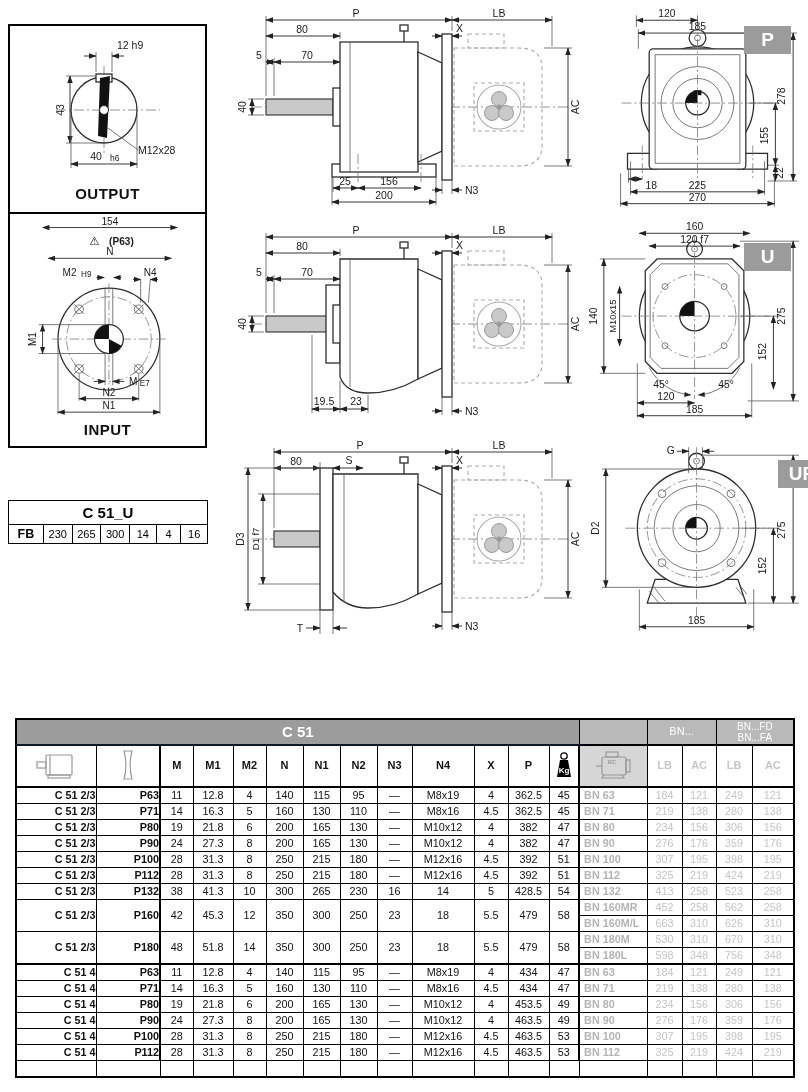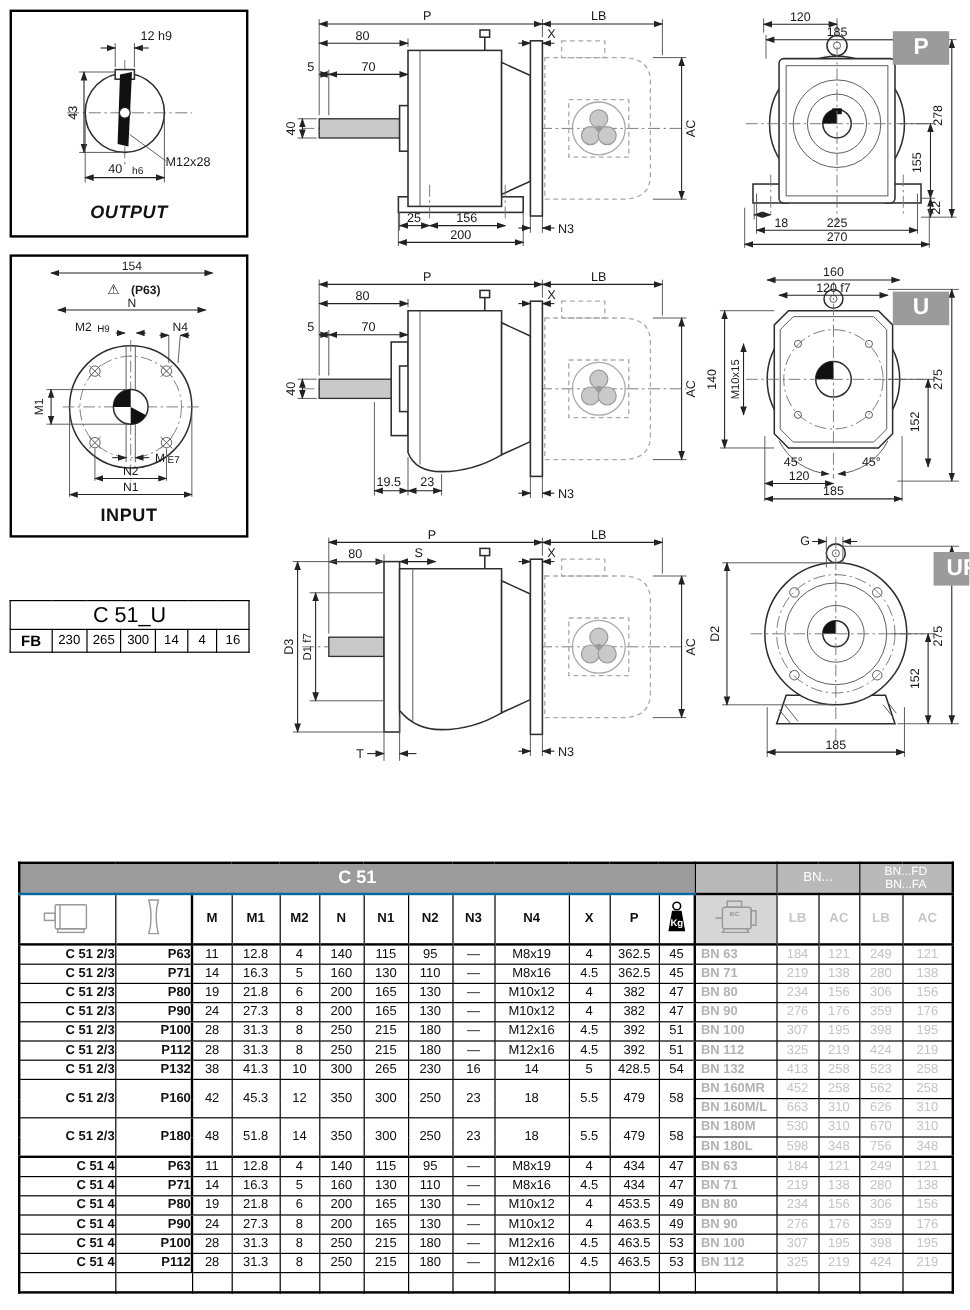--- a/index.html
+++ b/index.html
@@ -17,46 +17,46 @@
   .dln{stroke:#222;stroke-width:.9;fill:none;}
   .cl{stroke:#777;stroke-width:.8;fill:none;stroke-dasharray:10 3 2 3;}
   .mt{stroke:#aaa;stroke-width:1.1;fill:none;stroke-dasharray:4 3;}
   .mts{stroke:#aaa;stroke-width:1.1;fill:none;}
   .gray{fill:#c9c9c9;stroke:#2e2e2e;stroke-width:1.1;}
   .blk{fill:#111;stroke:none;}
   .lobe{fill:#c9c9c9;stroke:#9a9a9a;stroke-width:1;}
   
   table.c51u{position:absolute;left:8px;top:500px;width:200px;border-collapse:collapse;table-layout:fixed;}
   .c51u th,.c51u td{border:1.5px solid #000;text-align:center;padding:0;white-space:nowrap;}
-  .c51u .t{font-size:18px;font-weight:normal;height:23px;}
+  .c51u .t{font-size:15px;font-weight:bold;height:23px;}
   .c51u .h{font-size:11.5px;font-weight:bold;height:18px;}
   .c51u tbody th{font-size:12.5px;font-weight:bold;height:18px;}
   .c51u tbody td{font-size:11px;height:18px;}
   
   table.main{position:absolute;left:15px;top:718px;width:778px;border-collapse:collapse;table-layout:fixed;font-size:10.8px;border:2px solid #000;}
   .main th,.main td{border:1px solid #000;text-align:center;padding:0;height:15px;line-height:1.05;white-space:nowrap;overflow:hidden;color:#111;font-weight:normal;}
-  .main .title-bar{background:#9c9c9c;color:#fff;font-weight:bold;font-size:15px;height:24px;border-bottom:2px solid #0369a1;}
+  .main .title-bar{background:#9c9c9c;color:#fff;font-weight:bold;font-size:15px;height:24px;border-bottom:2px solid #0f172a;}
   .main .ghdr{background:#b9b9b9;color:#fff;font-weight:normal;font-size:11px;border-bottom:2px solid #000;}
   .main .ghdr.two{font-size:10px;}
   .main .ghdr.two div{line-height:11px;}
   .main .colhdr{font-weight:bold;font-size:11px;height:40px;border-bottom:2px solid #000;vertical-align:middle;}
   .main .motorcell{background:#d6d6d6;}
   .main .subhdr{color:#c6c6c6;font-weight:bold;}
   .main .lc{text-align:right;padding-left:4px;font-weight:bold;}
   .main .tr2{border-right:2px solid #000;}
   .main tr.sep th,.main tr.sep td{border-top:2.5px solid #000;}
   .main .bnl{color:#b3b3b3;font-weight:bold;text-align:left;padding-left:4px;}
   .main .bnv{color:#c4c4c4;}
 </style>
 </head>
 <body>
 
 <div class="page">
 
-  <div class="panel" style="left:8px;top:8px;width:195px;height:186px;">
+  <div class="panel" style="left:8px;top:24px;width:195px;height:186px;">
     <svg style="left:2px;top:2px;" width="190" height="150" viewBox="0 0 190 150">
       <defs>
         <marker id="ar" viewBox="0 0 10 8" markerWidth="9" markerHeight="7" refX="9" refY="4" orient="auto-start-reverse">
             <path d="M0,0.5 L10,4 L0,7.5 Z" fill="#222"></path>
           </marker>
       </defs>
       <line class="cl" x1="44" y1="82" x2="148" y2="82"></line>
         <line class="cl" x1="92" y1="38" x2="92" y2="126"></line>
       <circle class="ln" cx="92" cy="82" r="33"></circle>
       <rect class="lnf" x="84" y="46" width="16" height="8"></rect>
@@ -72,21 +72,21 @@
       <line class="dln" x1="58" y1="48" x2="58" y2="115" marker-start="url(#ar)" marker-end="url(#ar)"></line>
       <text class="d" transform="translate(52,82) rotate(-90)" text-anchor="middle">43</text>
       <line class="thin" x1="96" y1="100" x2="126" y2="122"></line>
       <text class="d" x="126" y="126" text-anchor="start">M12x28</text>
       <line class="thin" x1="59" y1="86" x2="59" y2="140"></line>
         <line class="thin" x1="125" y1="86" x2="125" y2="140"></line>
       <line class="dln" x1="59" y1="136" x2="125" y2="136" marker-start="url(#ar)" marker-end="url(#ar)"></line>
       <text class="d" x="84" y="132" text-anchor="middle">40</text>
       <text class="ds" x="98" y="133" text-anchor="start">h6</text>
     </svg>
-    <div class="panel-title" style="bottom:10px;font-style:italic;">OUTPUT</div>
+    <div class="panel-title" style="bottom:10px;">OUTPUT</div>
   </div>
 
   <div class="panel" style="left:8px;top:212px;width:195px;height:232px;">
     <svg style="left:2px;top:2px;" width="190" height="200" viewBox="0 0 190 208">
       <line class="dln" x1="28" y1="12" x2="168" y2="12" marker-start="url(#ar)" marker-end="url(#ar)"></line>
       <text class="d" x="98" y="9" text-anchor="middle">154</text>
       <text class="d" x="82" y="30" text-anchor="middle" style="font-size:12px">⚠</text>
       <text class="d" x="110" y="30" text-anchor="middle" style="font-weight:bold">(P63)</text>
       <line class="dln" x1="34" y1="44" x2="162" y2="44" marker-start="url(#ar)" marker-end="url(#ar)"></line>
       <text class="d" x="98" y="41" text-anchor="middle">N</text>

